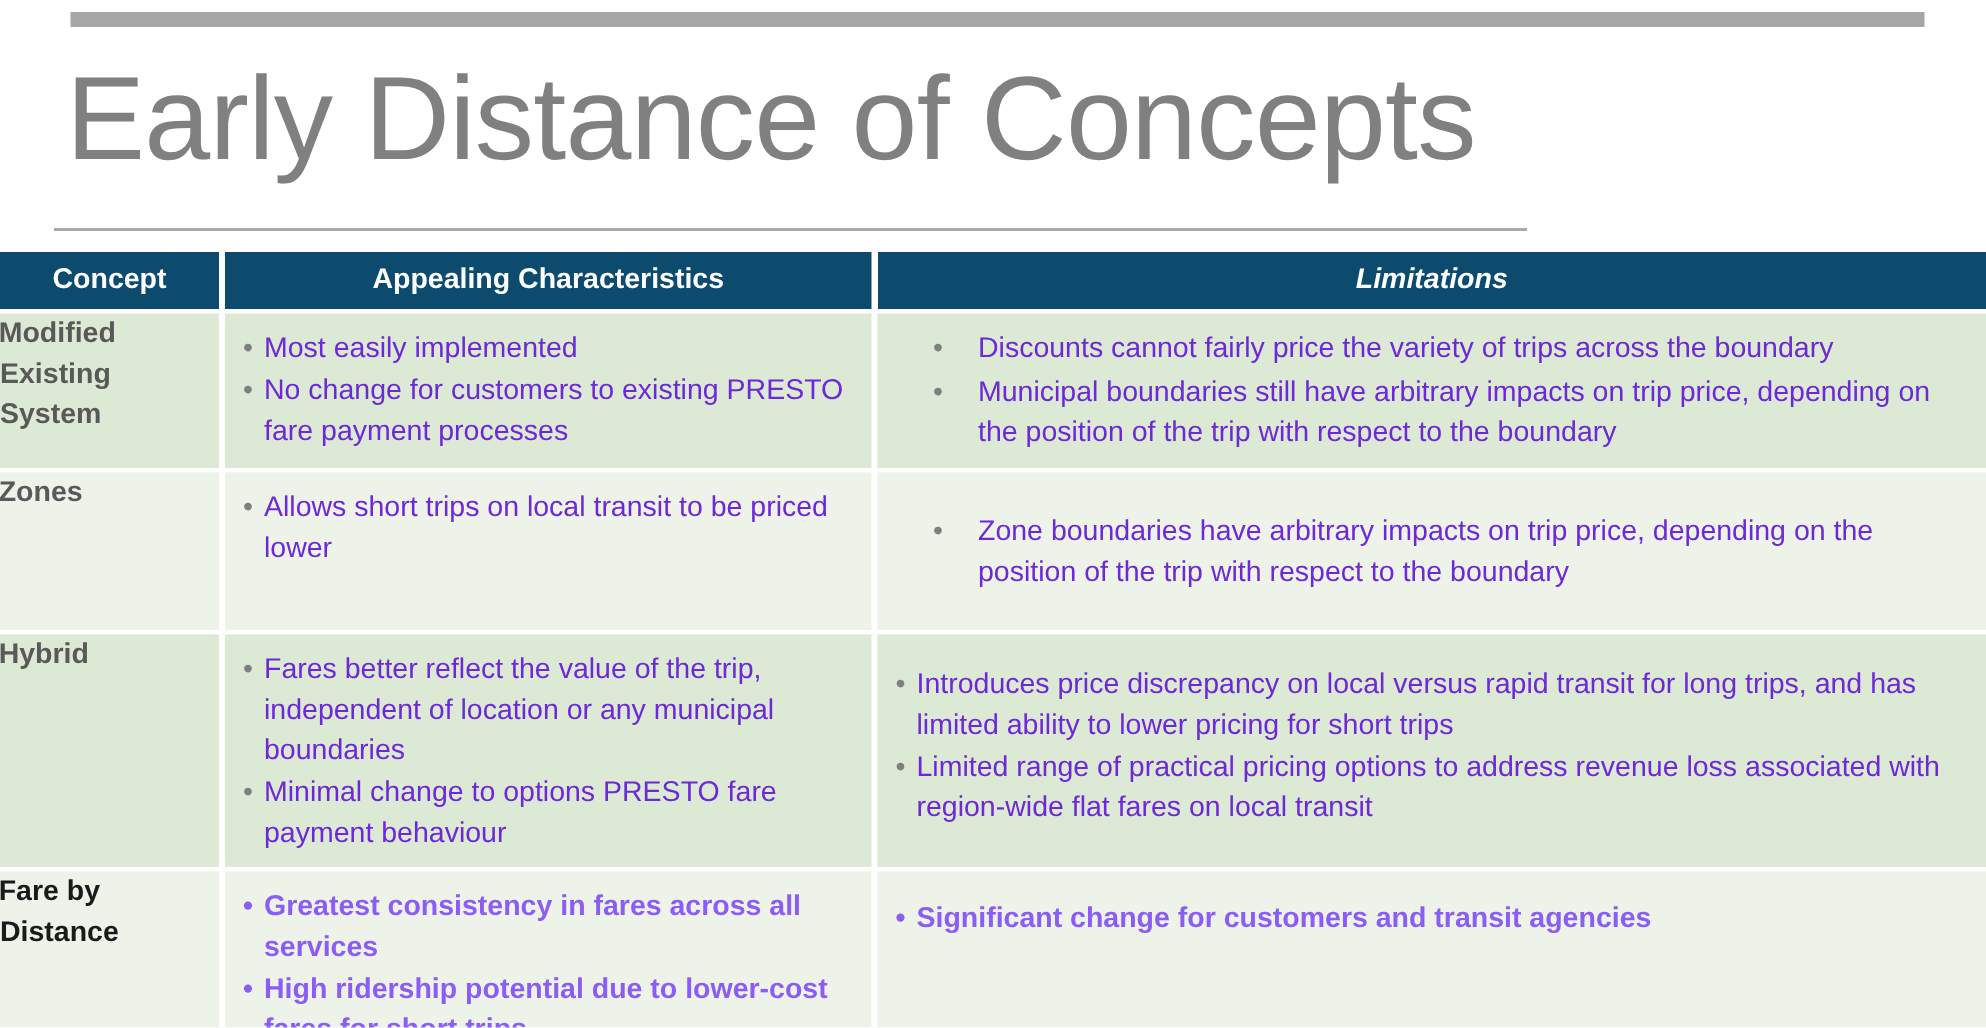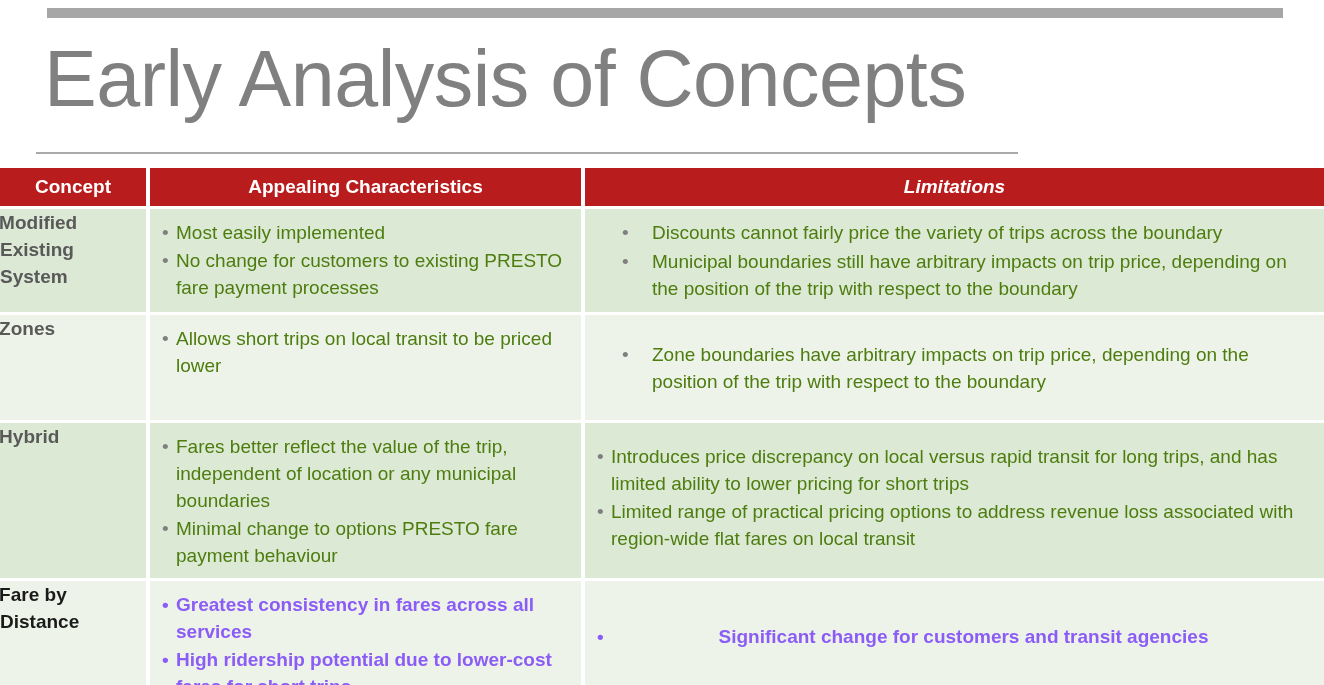--- a/index.html
+++ b/index.html
@@ -64,21 +64,21 @@
     vertical-align: top;
     padding: 0;
     background-clip: padding-box;
   }
 
   
   thead th {
     background: #6cb council;
   }
   thead th {
-    background: #b91c1c;
+    background: #0c4a6e;
     color: #ffffff;
     font-size: 19px;
     font-weight: bold;
     text-align: center;
     height: 38px;
     line-height: 38px;
     border-right: 4px solid #ffffff;
     border-bottom: 3px solid #ffffff;
   }
   thead th.last { border-right: none; font-style: italic; }
@@ -108,21 +108,21 @@
   .row-bold .concept-cell { color: #1a1a1a; }
 
   
   ul.bullets {
     list-style: none;
     margin: 0;
     padding: 10px 8px 8px 12px;
   }
   ul.bullets li {
     position: relative;
-    color: #4d7c0f;
+    color: #6d28d9;
     font-size: 19px;
     line-height: 27px;
     padding-left: 14px;
     margin: 0 0 1px 0;
   }
   ul.bullets li::before {
     content: "\2022";
     position: absolute;
     left: 0;
     top: 0;
@@ -142,28 +142,28 @@
   
   .row-bold ul.bullets li,
   .row-bold ul.bullets li::before {
     color: #8b5cf6;
     font-weight: bold;
   }
 
   
   td.lim-pad-mid ul.bullets { padding-top: 26px; }
   td.lim-pad-low ul.bullets { padding-top: 20px; }
-  td.lim-pad-row4 ul.bullets { padding-top: 42px; text-align: center; }
+  td.lim-pad-row4 ul.bullets { padding-top: 18px; }
 </style>
 </head>
 <body>
 
 <div class="top-bar"></div>
 
-<div class="slide-title">Early Analysis of Concepts</div>
+<div class="slide-title">Early Distance of Concepts</div>
 
 <div class="title-rule"></div>
 
 <table class="concepts-table">
   <colgroup>
     <col style="width:150px">
     <col style="width:435px">
     <col style="width:739px">
   </colgroup>
   <thead>

